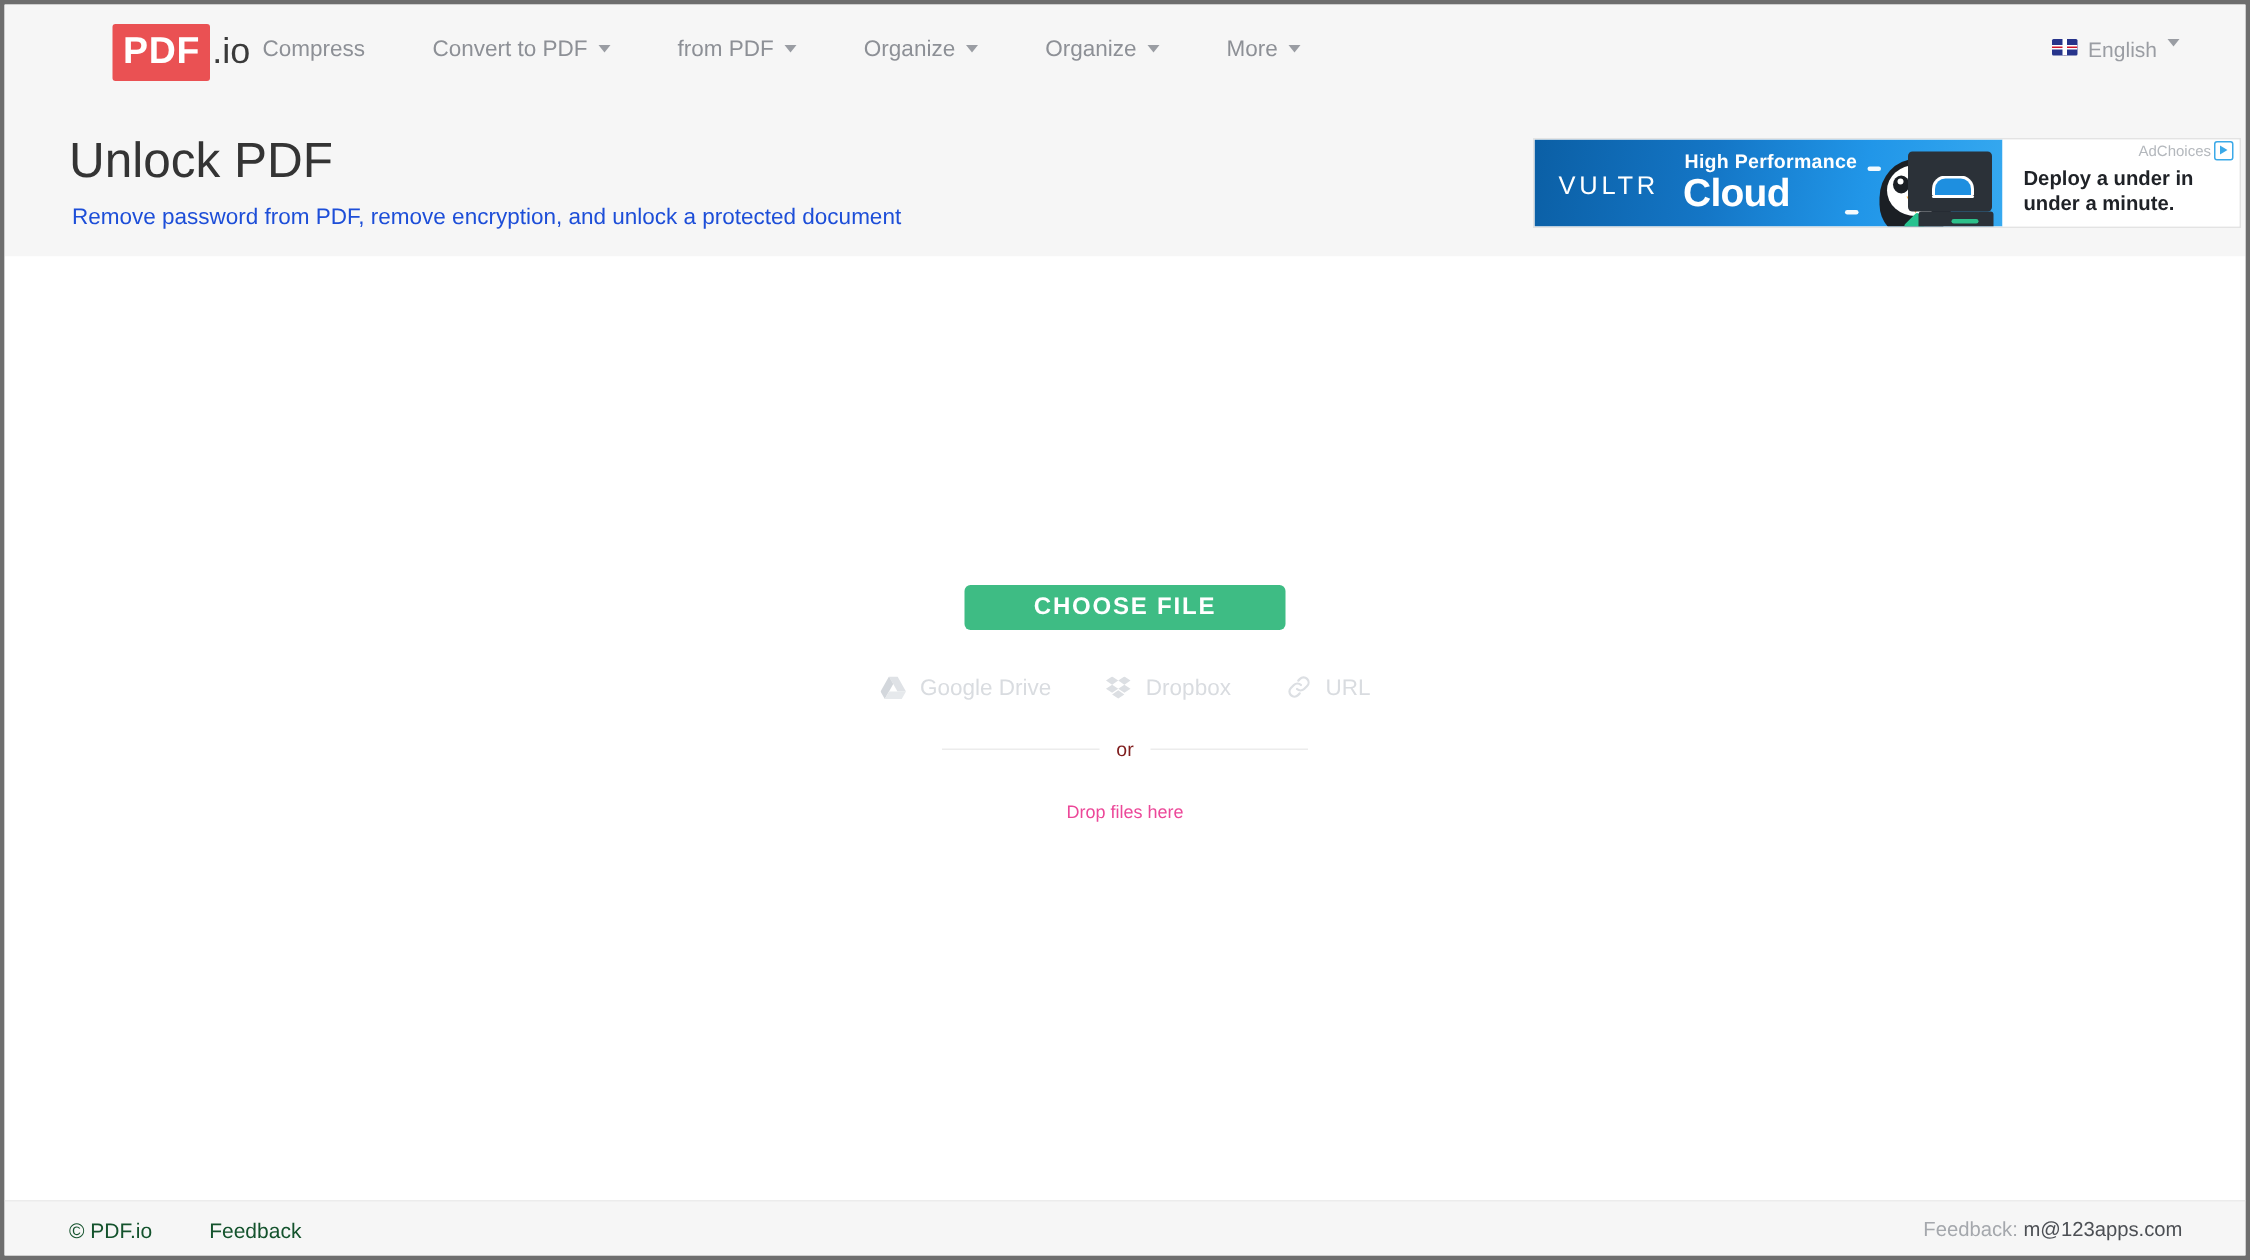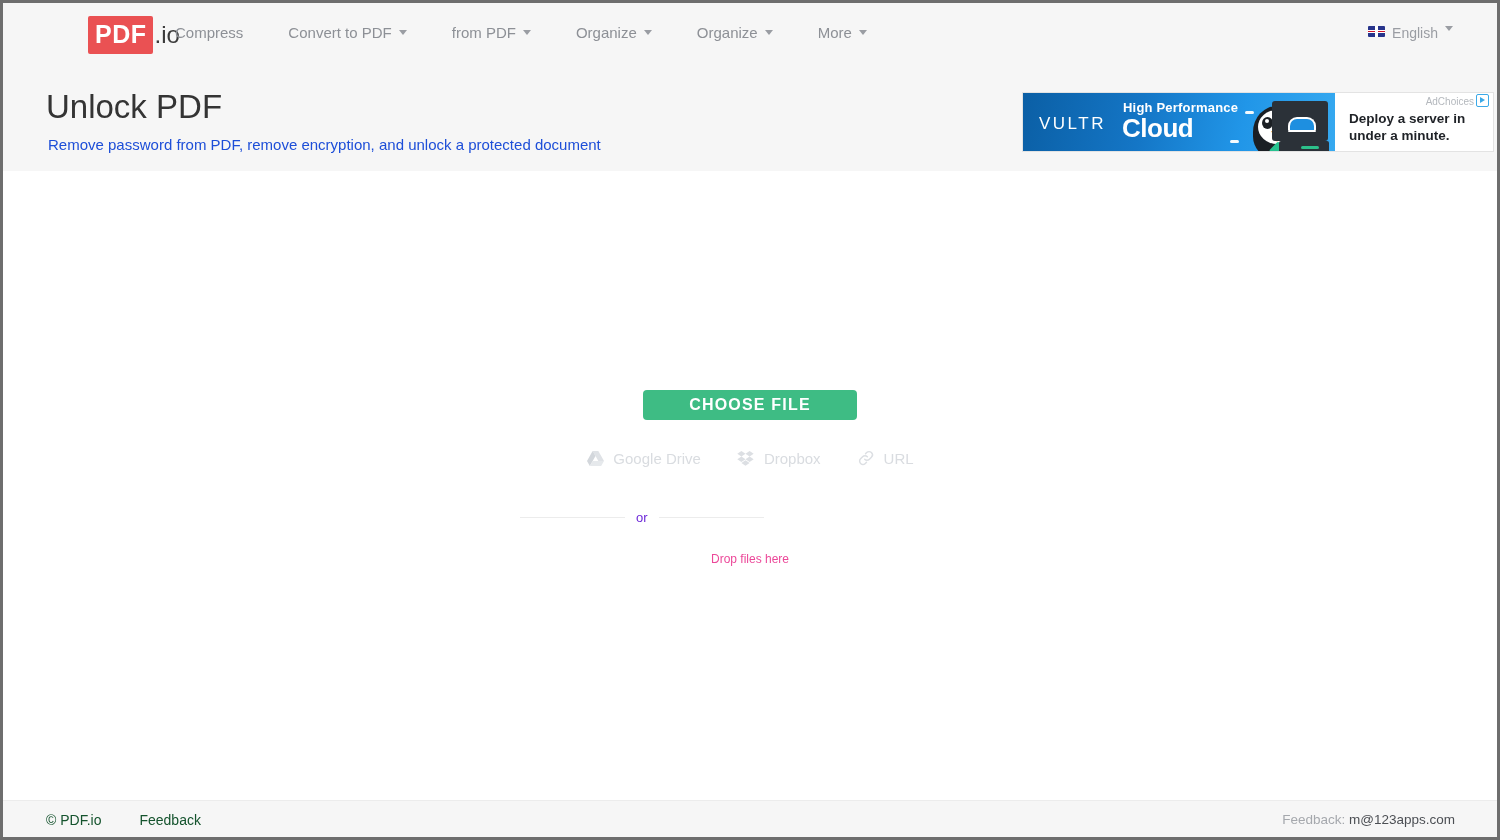--- a/index.html
+++ b/index.html
@@ -40,21 +40,21 @@
 
   
   .navbar {
     position: absolute;
     left: 0; top: 0;
     width: 100%;
     height: 66px;
   }
   .logo {
     position: absolute;
-    left: 41px;
+    left: 28px;
     top: 13px;
     display: flex;
     align-items: center;
     text-decoration: none;
     cursor: pointer;
     padding-left: 44px;
   }
   .logo-box {
     background: #ea5153;
     color: #ffffff;
@@ -438,24 +438,25 @@
     margin-right: 9px;
     display: inline-flex;
     align-items: center;
     justify-content: center;
     width: 18px;
     height: 18px;
   }
   .source .ico svg { display: block; }
 
   .divider {
-    margin-top: 44px;
-    display: flex;
-    align-items: center;
-    color: #6d28d9;
+    margin-top: 26px;
+    display: flex;
+    align-items: center;
+    justify-content: center;
+    color: #7f1d1d;
     font-size: 13px;
   }
   .divider .ln {
     height: 1px;
     background: #ececec;
     width: 105px;
   }
   .divider .or { padding: 0 11px; line-height: 1; }
 
   .drophere {
@@ -580,21 +581,21 @@
           <span class="mon-screen"><span class="mon-cloud"></span></span>
         </span>
         <span class="srv"></span>
       </div>
       <div class="ad-right">
         <div class="ad-choices">
           <span>AdChoices</span>
           <span class="adc-icon"></span>
         </div>
         <div class="ad-copy">
-          <div>Deploy a server in</div>
+          <div>Deploy a under in</div>
           <div>under a minute.</div>
         </div>
       </div>
     </div>
 
     <div class="main">
       <div class="uploader">
 
         <button class="choose-btn">CHOOSE FILE</button>
 

